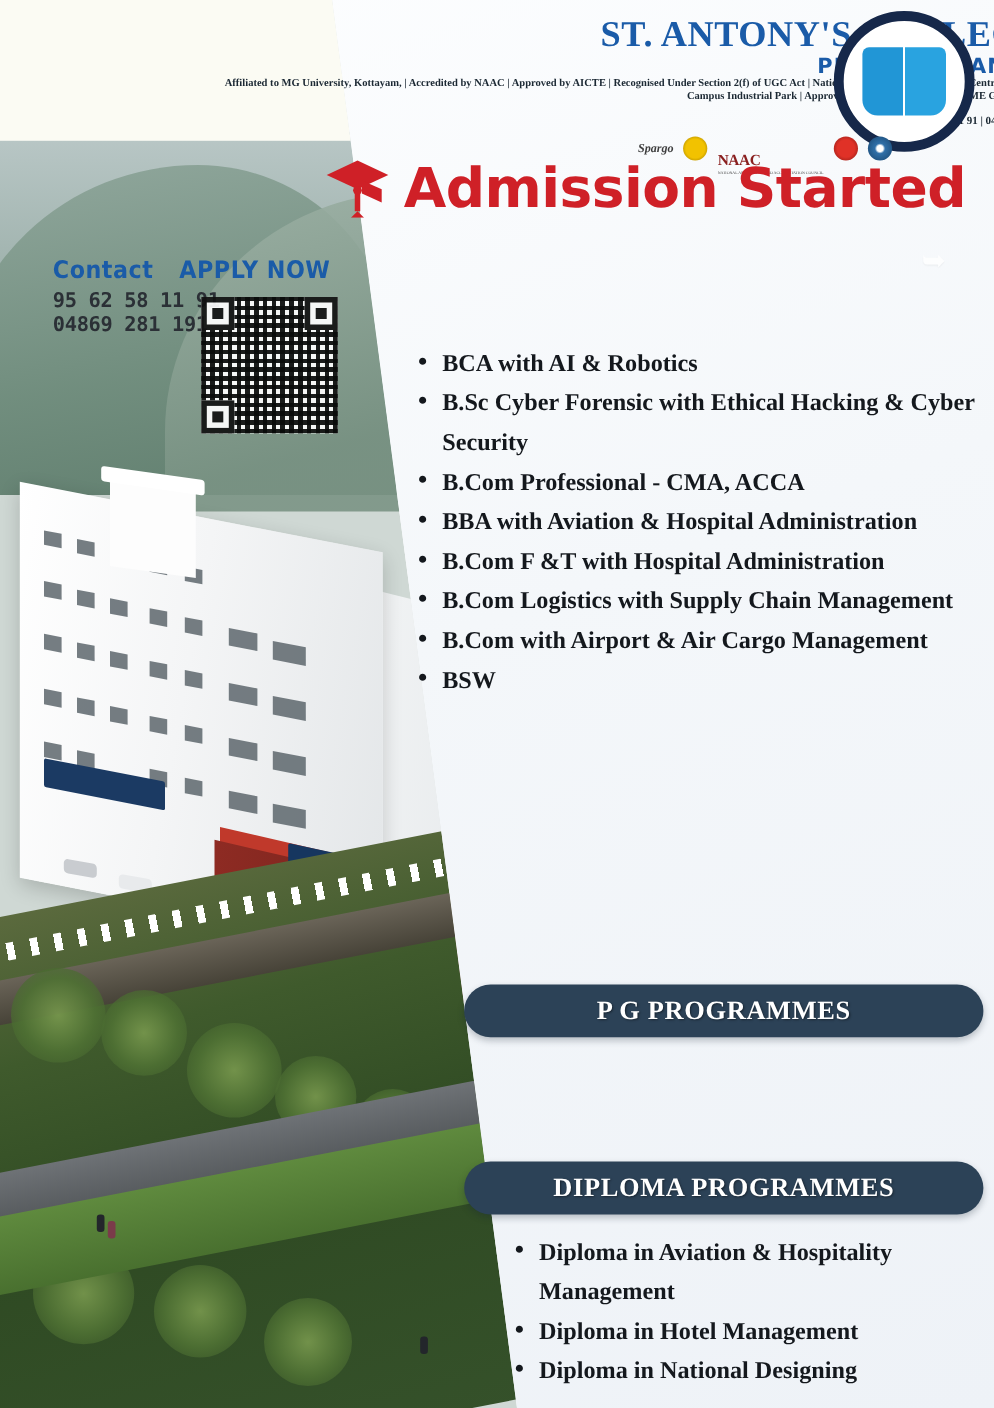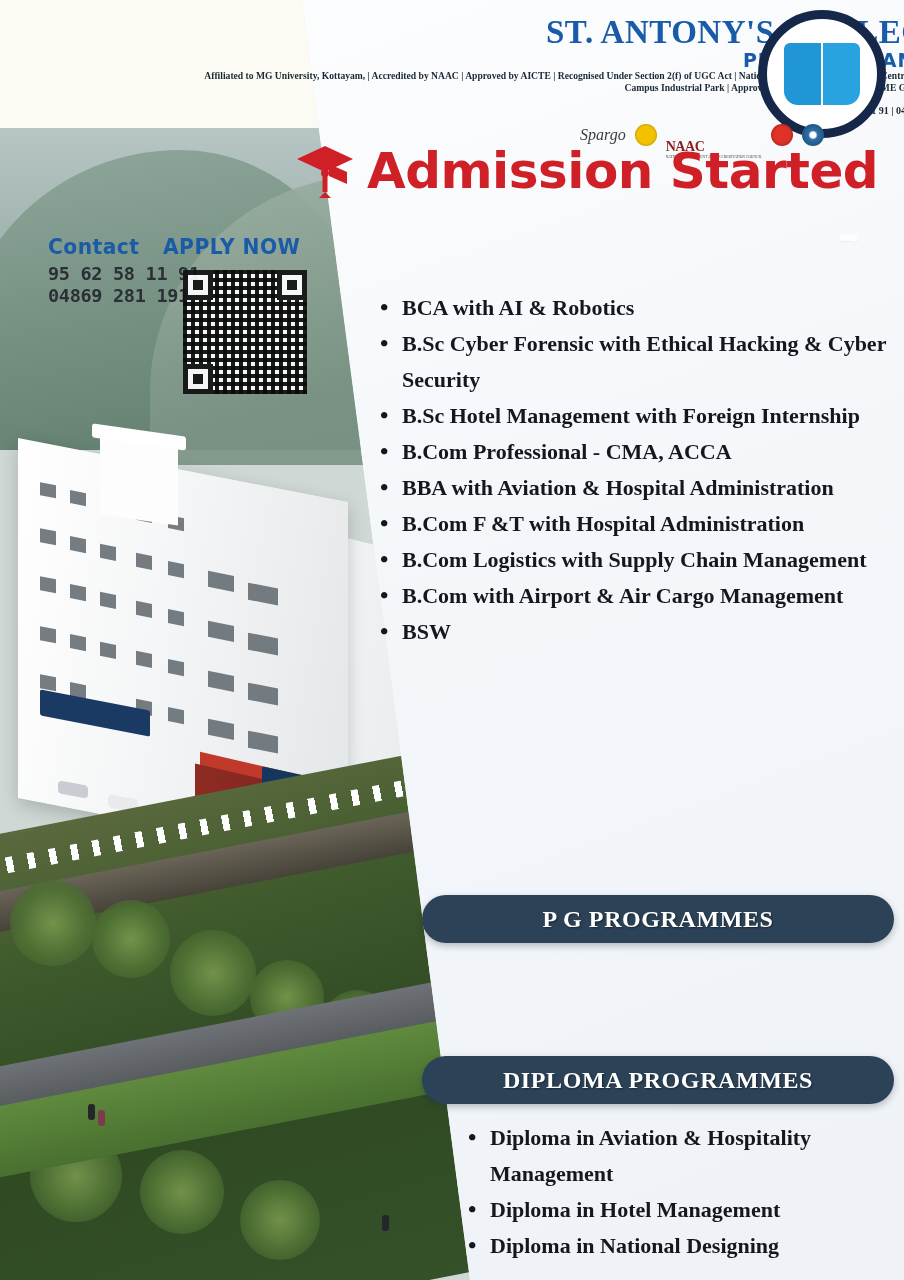--- a/index.html
+++ b/index.html
@@ -278,21 +278,21 @@
     color: #14181d;
     padding-left: 26px;
   }
   .prog-list li:before {
     content: "•";
     position: absolute; left: 4px; top: -1px;
     font-size: 24px; color: #14181d;
   }
 
   #ug-banner   { left: 364px; top: 238px; width: 472px; }
-  #ug-list     { left: 376px; top: 290px; width: 510px; }
+  #ug-list     { left: 376px; top: 312px; width: 510px; }
   #pg-banner   { left: 422px; top: 895px; width: 472px; }
   #pg-list     { left: 444px; top: 960px; width: 440px; }
   #dip-banner  { left: 422px; top: 1056px; width: 472px; }
   #dip-list    { left: 464px; top: 1120px; width: 430px; }
 
   .arrow-deco {
     position: absolute; left: 838px; top: 222px;
     font-size: 26px; color: #ffffff; opacity: .85;
     font-family: "DejaVu Sans", sans-serif;
     text-shadow: 0 1px 2px rgba(0,0,0,.07);
@@ -380,21 +380,21 @@
     <div class="college-name">ST. ANTONY'S COLLEGE</div>
     <div class="college-sub">PERUVANTHANAM</div>
     <div class="affil">Affiliated to MG University, Kottayam, | Accredited by NAAC | Approved by AICTE | Recognised Under Section 2(f) of UGC Act | National Cyber Security Research Centre | Approved Campus Industrial Park | Approved Incubation Centre for MSME Govt. of India</div>
     <div class="phone-line">95 62 58 11 91 | 04869 281 191</div>
 
     <div class="seal">
       <div class="seal-inner"></div>
     </div>
 
     <div class="badges">
-      <div style="font-family:'Liberation Serif',serif;font-style:italic;font-weight:normal;font-size:16px;color:#3d3d3d;">Spargo</div>
+      <div style="font-family:'Liberation Serif',serif;font-style:italic;font-weight:bold;font-size:11px;color:#3d3d3d;">Spargo</div>
       <div class="badge" style="background:radial-gradient(circle,#f2c200 55%,#8a6a00 100%);"></div>
       <div class="badge-text">NAAC<small>NATIONAL ASSESSMENT AND ACCREDITATION COUNCIL</small></div>
       <div class="badge" style="background:radial-gradient(circle,#e03127 50%,#7d1812 100%);"></div>
       <div class="badge" style="background:radial-gradient(circle,#ffffff 18%,#2f6fa8 30%,#18456e 100%);"></div>
     </div>
   </div>
 
   <div class="admission-row">
     <svg class="cap-icon" viewBox="0 0 60 56">
       <polygon points="30,4 58,17 30,30 2,17" fill="#cf2027"></polygon>
@@ -426,21 +426,20 @@
           <i></i>
         </div>
     </div>
   </div>
 
   <div class="arrow-deco">➥</div>
 
   <ul class="prog-list" id="ug-list">
     <li>BCA with AI &amp; Robotics</li>
     <li>B.Sc Cyber Forensic with Ethical Hacking &amp; Cyber Security</li>
-    <li>B.Sc Hotel Management with Foreign Internship</li>
     <li>B.Com Professional - CMA, ACCA</li>
     <li>BBA with Aviation &amp; Hospital Administration</li>
     <li>B.Com F &amp;T with Hospital Administration</li>
     <li>B.Com Logistics with Supply Chain Management</li>
     <li>B.Com with Airport &amp; Air Cargo Management</li>
     <li>BSW</li>
   </ul>
 
   <div class="sec-banner" id="pg-banner">
     <span>P G PROGRAMMES</span>

